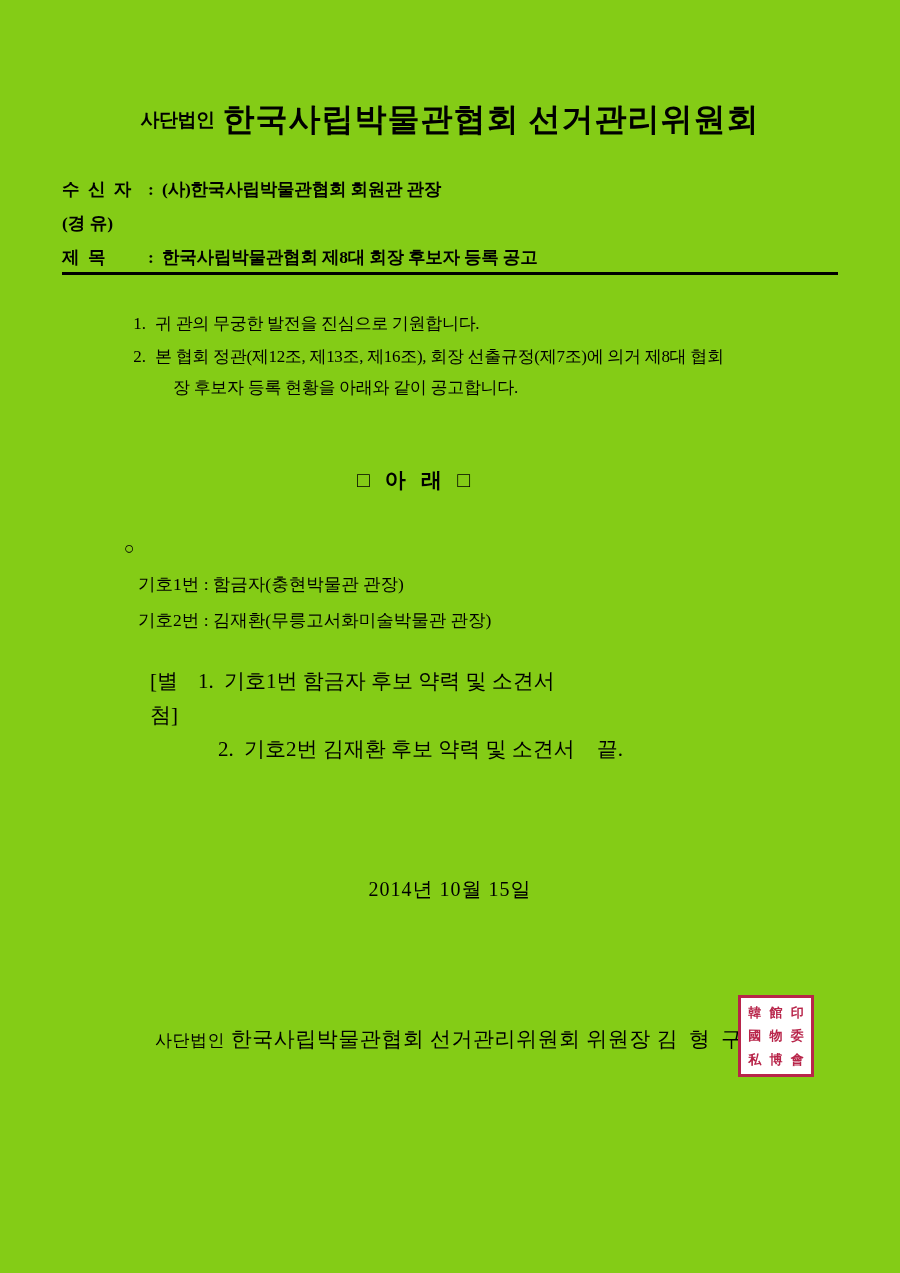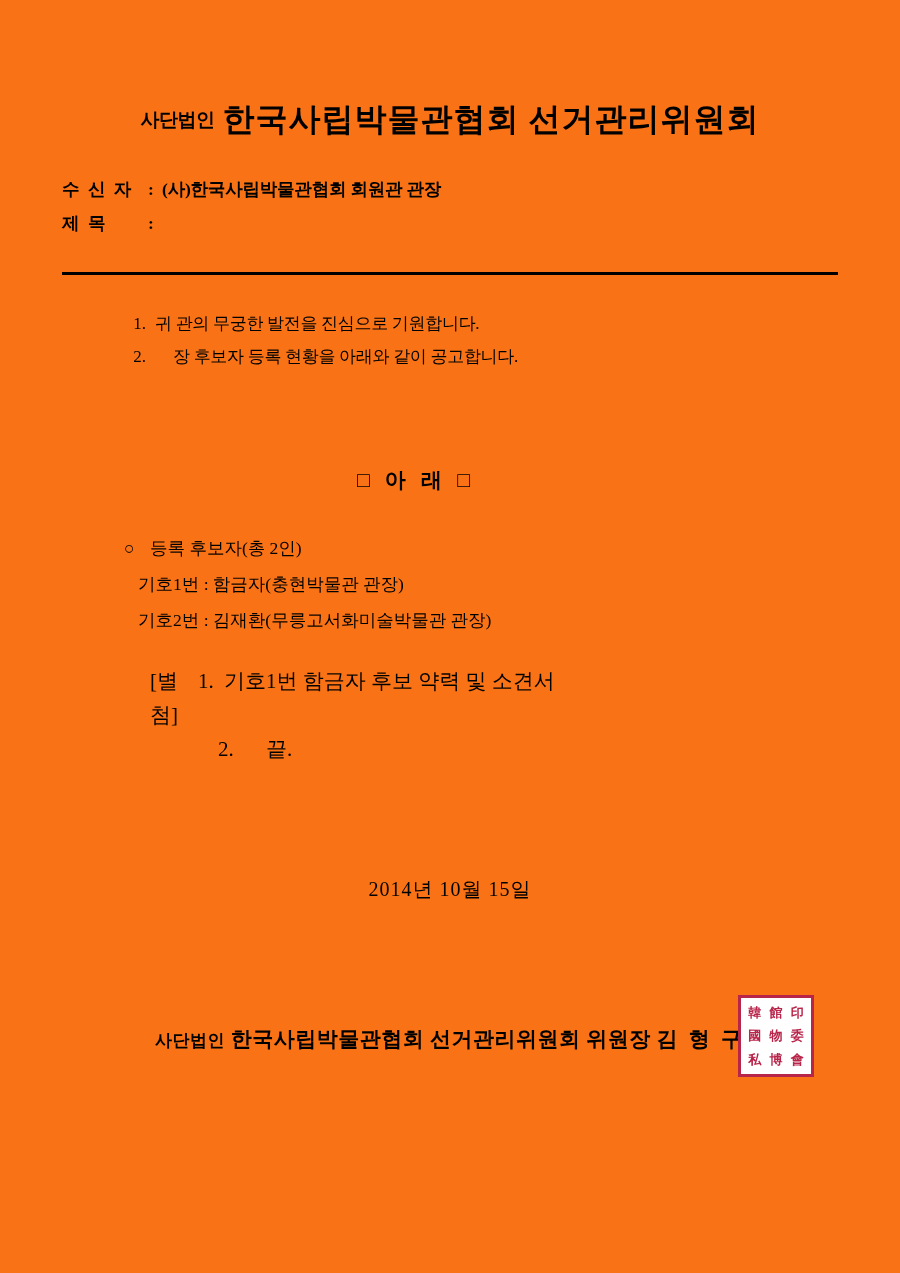--- a/index.html
+++ b/index.html
@@ -9,21 +9,21 @@
   }
   body {
     font-family: "Liberation Serif", "DejaVu Serif", serif;
     color: #000000;
   }
   .page {
     position: relative;
     width: 900px;
     height: 1273px;
     margin: 0 auto;
-    background: #f97316;
+    background: #84cc16;
     overflow: hidden;
   }
 
   
   .doc-header {
     position: absolute;
     top: 98px;
     left: 0;
     width: 900px;
     text-align: center;
@@ -189,21 +189,21 @@
   }
 
   
   .signature {
     position: absolute;
     top: 1025px;
     left: 0;
     width: 900px;
     text-align: center;
     font-size: 21px;
-    font-weight: bold;
+    font-weight: normal;
     letter-spacing: 0.5px;
     white-space: nowrap;
   }
   .sig-prefix {
     font-size: 17px;
   }
   .sig-name {
     letter-spacing: 3px;
   }
 
@@ -246,60 +246,67 @@
   <div class="doc-header">
     <span class="org-prefix">사단법인</span><span class="org-title">한국사립박물관협회 선거관리위원회</span>
   </div>
 
   <div class="meta-block">
     <div class="meta-row">
       <span class="meta-label">수 신 자</span>
       <span class="meta-colon">:</span>
       <span class="meta-value">(사)한국사립박물관협회 회원관 관장</span>
     </div>
+    <div class="meta-row paren">
+      <span class="meta-label">(경     유)</span>
+      <span class="meta-colon"></span>
+      <span class="meta-value"></span>
+    </div>
     <div class="meta-row">
       <span class="meta-label">제     목</span>
       <span class="meta-colon">:</span>
+      <span class="meta-value">한국사립박물관협회 제8대 회장 후보자 등록 공고</span>
     </div>
   </div>
 
   <div class="rule"></div>
 
   <div class="body-list">
     <div class="body-item">
       <span class="body-num">1.</span>
       <span class="body-text">귀 관의 무궁한 발전을 진심으로 기원합니다.</span>
     </div>
     <div class="body-item">
       <span class="body-num">2.</span>
       <span class="body-text">
+        <span>본 협회 정관(제12조, 제13조, 제16조), 회장 선출규정(제7조)에 의거 제8대 협회</span>
         <span class="cont">장 후보자 등록 현황을 아래와 같이 공고합니다.</span>
       </span>
     </div>
   </div>
 
   <div class="below-marker">□ 아     래 □</div>
 
   <div class="cand-block">
     <div class="cand-head">
       <span class="cand-bullet">○</span>
-      <span>등록 후보자(총 2인)</span>
     </div>
     <div class="cand-line">기호1번 : 함금자(충현박물관 관장)</div>
     <div class="cand-line">기호2번 : 김재환(무릉고서화미술박물관 관장)</div>
   </div>
 
   <div class="attach-block">
     <div class="attach-row">
       <span class="attach-tag">[별첨]</span>
       <span class="attach-num">1.</span>
       <span>기호1번 함금자 후보 약력 및 소견서</span>
     </div>
     <div class="attach-row second">
       <span class="attach-num">2.</span>
+      <span>기호2번 김재환 후보 약력 및 소견서</span>
       <span class="attach-end">끝.</span>
     </div>
   </div>
 
   <div class="doc-date">2014년 10월 15일</div>
 
   <div class="signature">
     <span class="sig-prefix">사단법인</span>
     <span>한국사립박물관협회 선거관리위원회 위원장</span>
     <span class="sig-name">김 형 구</span>

